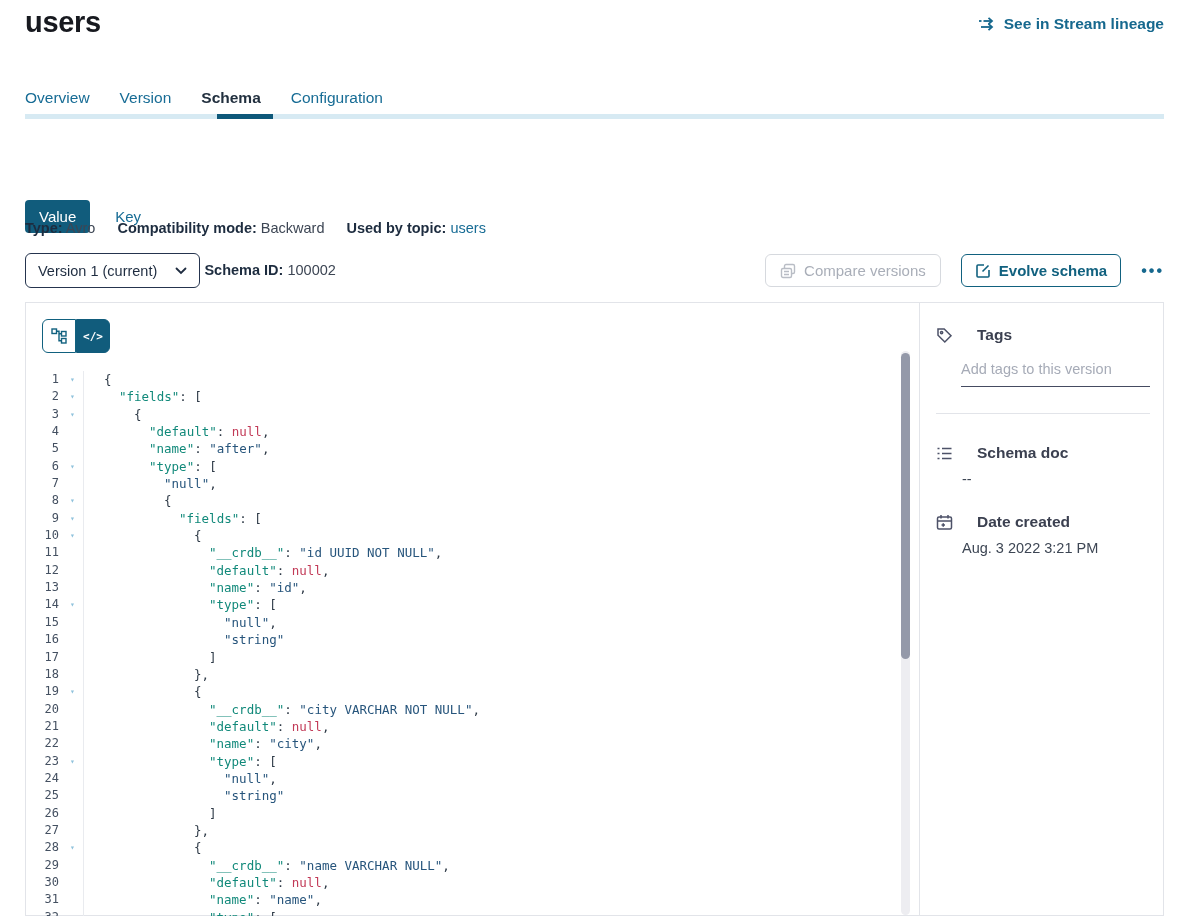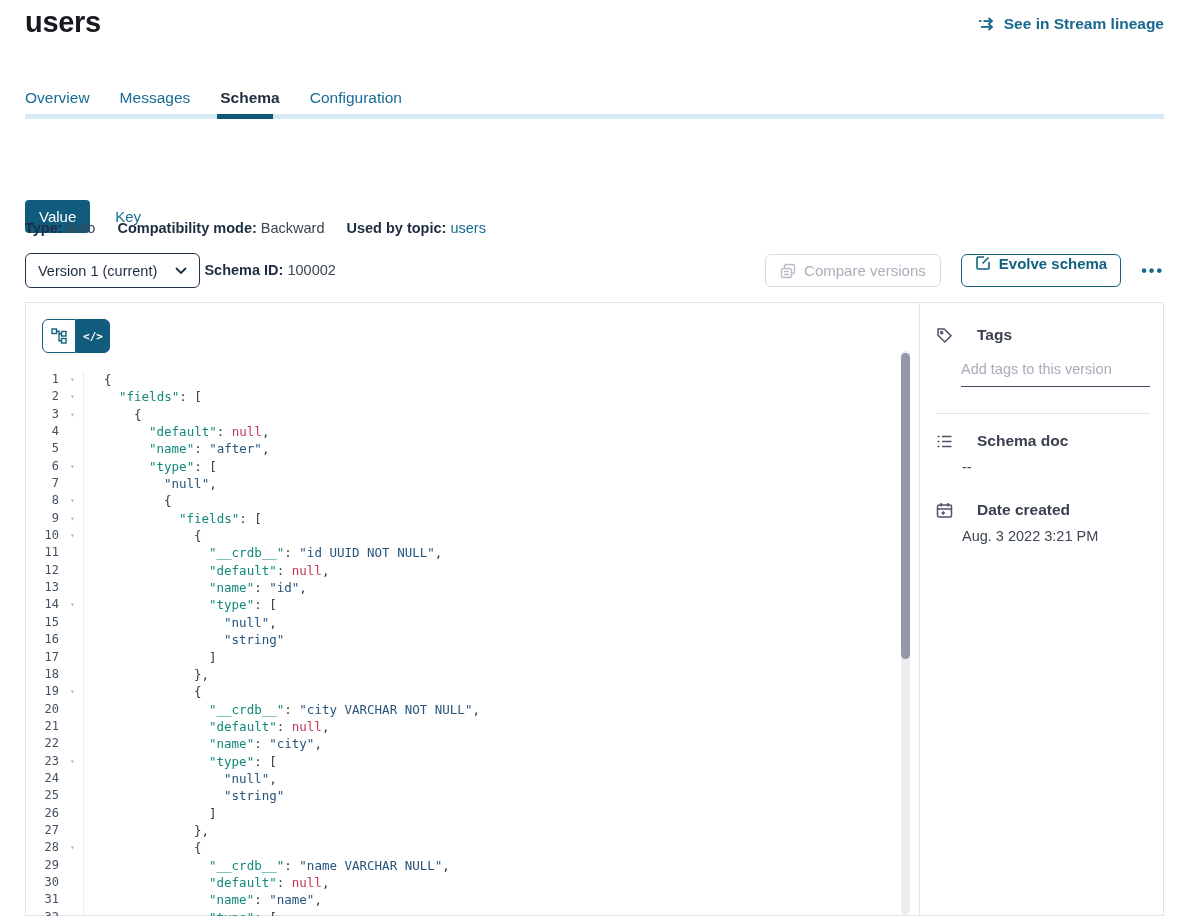--- a/index.html
+++ b/index.html
@@ -26,21 +26,21 @@
   .meta .link { color:#176C95; cursor:pointer; }
 
   .controls { position:absolute; left:25px; right:25px; top:253px; height:36px; }
   .version-select { display:inline-flex; align-items:center; justify-content:space-between; width:175px; height:35px;
     border:1.5px solid #25344e; border-radius:6px; padding:0 12px; font-size:14.5px; color:#1e2c40; cursor:pointer; background:#fff; }
   .schema-id { display:inline-block; line-height:35px; font-size:14.5px; vertical-align:top; }
   .schema-id b { color:#1d2c3f; }
   .controls-right { position:absolute; right:0; top:1px; display:flex; align-items:center; gap:20px; }
   .btn-compare { display:flex; align-items:center; gap:8px; height:33px; padding:0 14px; border:1px solid #d6d9de;
     border-radius:6px; background:#fff; color:#a9aeb8; font-size:15px; font-family:inherit; cursor:default; }
-  .btn-evolve { display:flex; align-items:flex-start; gap:8px; height:33px; padding:0 13px; border:1px solid #11617F;
+  .btn-evolve { display:flex; align-items:center; gap:8px; height:33px; padding:0 13px; border:1px solid #11617F;
     border-radius:6px; background:#fff; color:#11617F; font-size:15px; font-weight:700; font-family:inherit; cursor:pointer; }
   .btn-more { background:none; border:none; color:#16688E; font-size:16px; font-weight:700; letter-spacing:2px; cursor:pointer; }
 
   .panel { position:absolute; left:25px; top:302px; width:1139px; height:614px; border:1px solid #e2e4e9; background:#fff; }
 
   .view-toggle { position:absolute; left:16px; top:16px; display:flex; border-radius:6px; }
   .vt-btn { width:34px; height:34px; display:flex; align-items:center; justify-content:center; cursor:pointer; }
   .vt-tree { background:#fff; border:1px solid #11617F; border-radius:6px 0 0 6px; }
   .vt-code { background:#115C7C; color:#fff; border:1px solid #115C7C; border-radius:0 6px 6px 0;
     font-family:"DejaVu Sans Mono", monospace; font-size:11px; font-weight:700; }
@@ -59,21 +59,21 @@
   .vscroll { position:absolute; left:875px; top:48px; bottom:0; width:9px; background:#ededf1; border-radius:5px; }
   .vthumb { position:absolute; left:0; top:2px; width:9px; height:306px; background:#9499a9; border-radius:5px; }
 
   .sidebar { position:absolute; right:0; top:0; bottom:0; width:244px; border-left:1px solid #e2e4e9; padding:23px 14px 0 16px; }
   .sb-head { display:flex; align-items:center; gap:24px; color:#3b4050; font-size:15.5px; font-weight:700; }
   .tags-input { display:block; margin:17px 0 0 25px; width:189px; border:none; border-bottom:1.5px solid #454b61;
     padding:0 0 9px 0; font-size:14.5px; font-family:inherit; color:#3d4654; outline:none; background:transparent; }
   .tags-input::placeholder { color:#a6abb7; }
   .sb-divider { margin-top:26px; border:none; border-top:1px solid #e2e4e9; width:214px; }
   .sb-sec-tags { }
-  .sb-sec { margin-top:18px; }
+  .sb-sec { margin-top:30px; }
   .sb-sec.date { margin-top:26px; }
   .sb-value { margin:9px 0 0 26px; font-size:14.5px; color:#3d4654; }
 
   svg.icn { display:block; }
 </style>
 </head>
 <body>
 
 <h1 class="page-title">users</h1>
 
@@ -85,21 +85,21 @@
       <path d="M10.5 1.8 L14 5 L10.5 8.2" fill="none"></path>
       <path d="M3 11 H13"></path>
       <path d="M10.5 7.8 L14 11 L10.5 14.2" fill="none"></path>
     </svg>
   </span>
   <span>See in Stream lineage</span>
 </div>
 
 <nav class="tabs">
   <span class="tab">Overview</span>
-  <span class="tab">Messages</span>
+  <span class="tab">Version</span>
   <span class="tab active">Schema</span>
   <span class="tab">Configuration</span>
 </nav>
 <div class="tab-track">
   <div class="tab-active-marker"></div>
 </div>
 
 <div class="seg">
   <button class="btn-value">Value</button>
   <button class="btn-key">Key</button>

